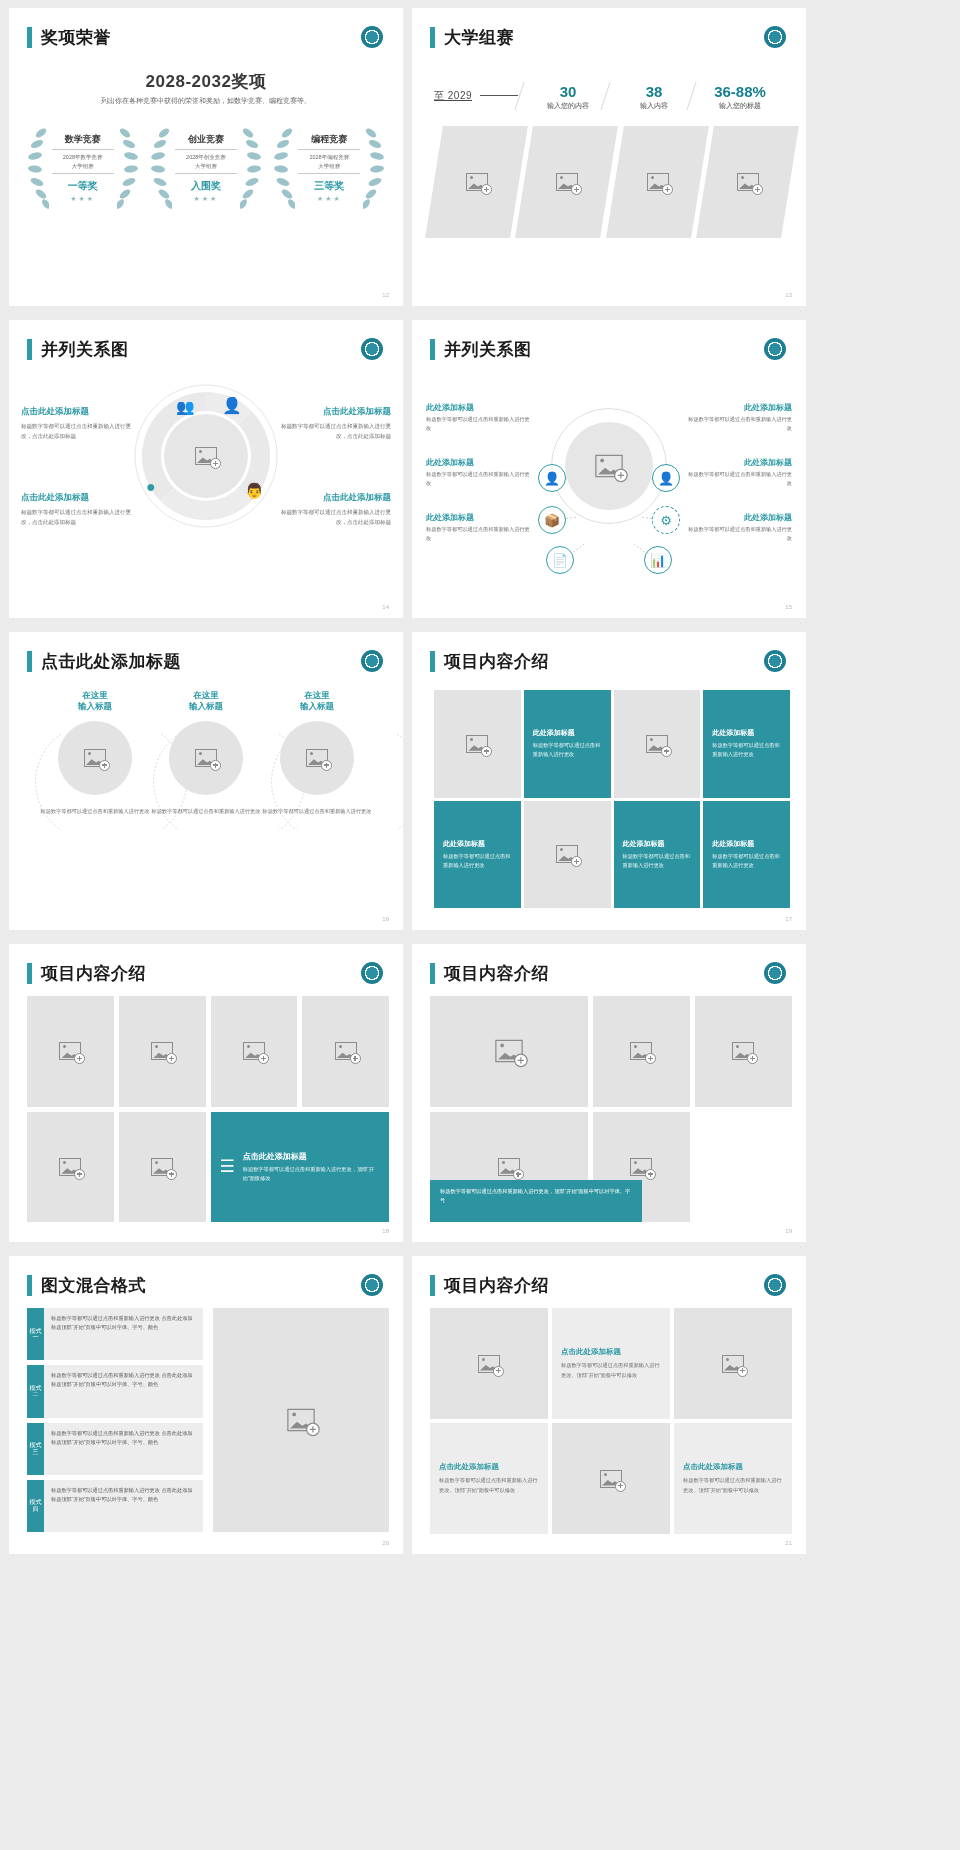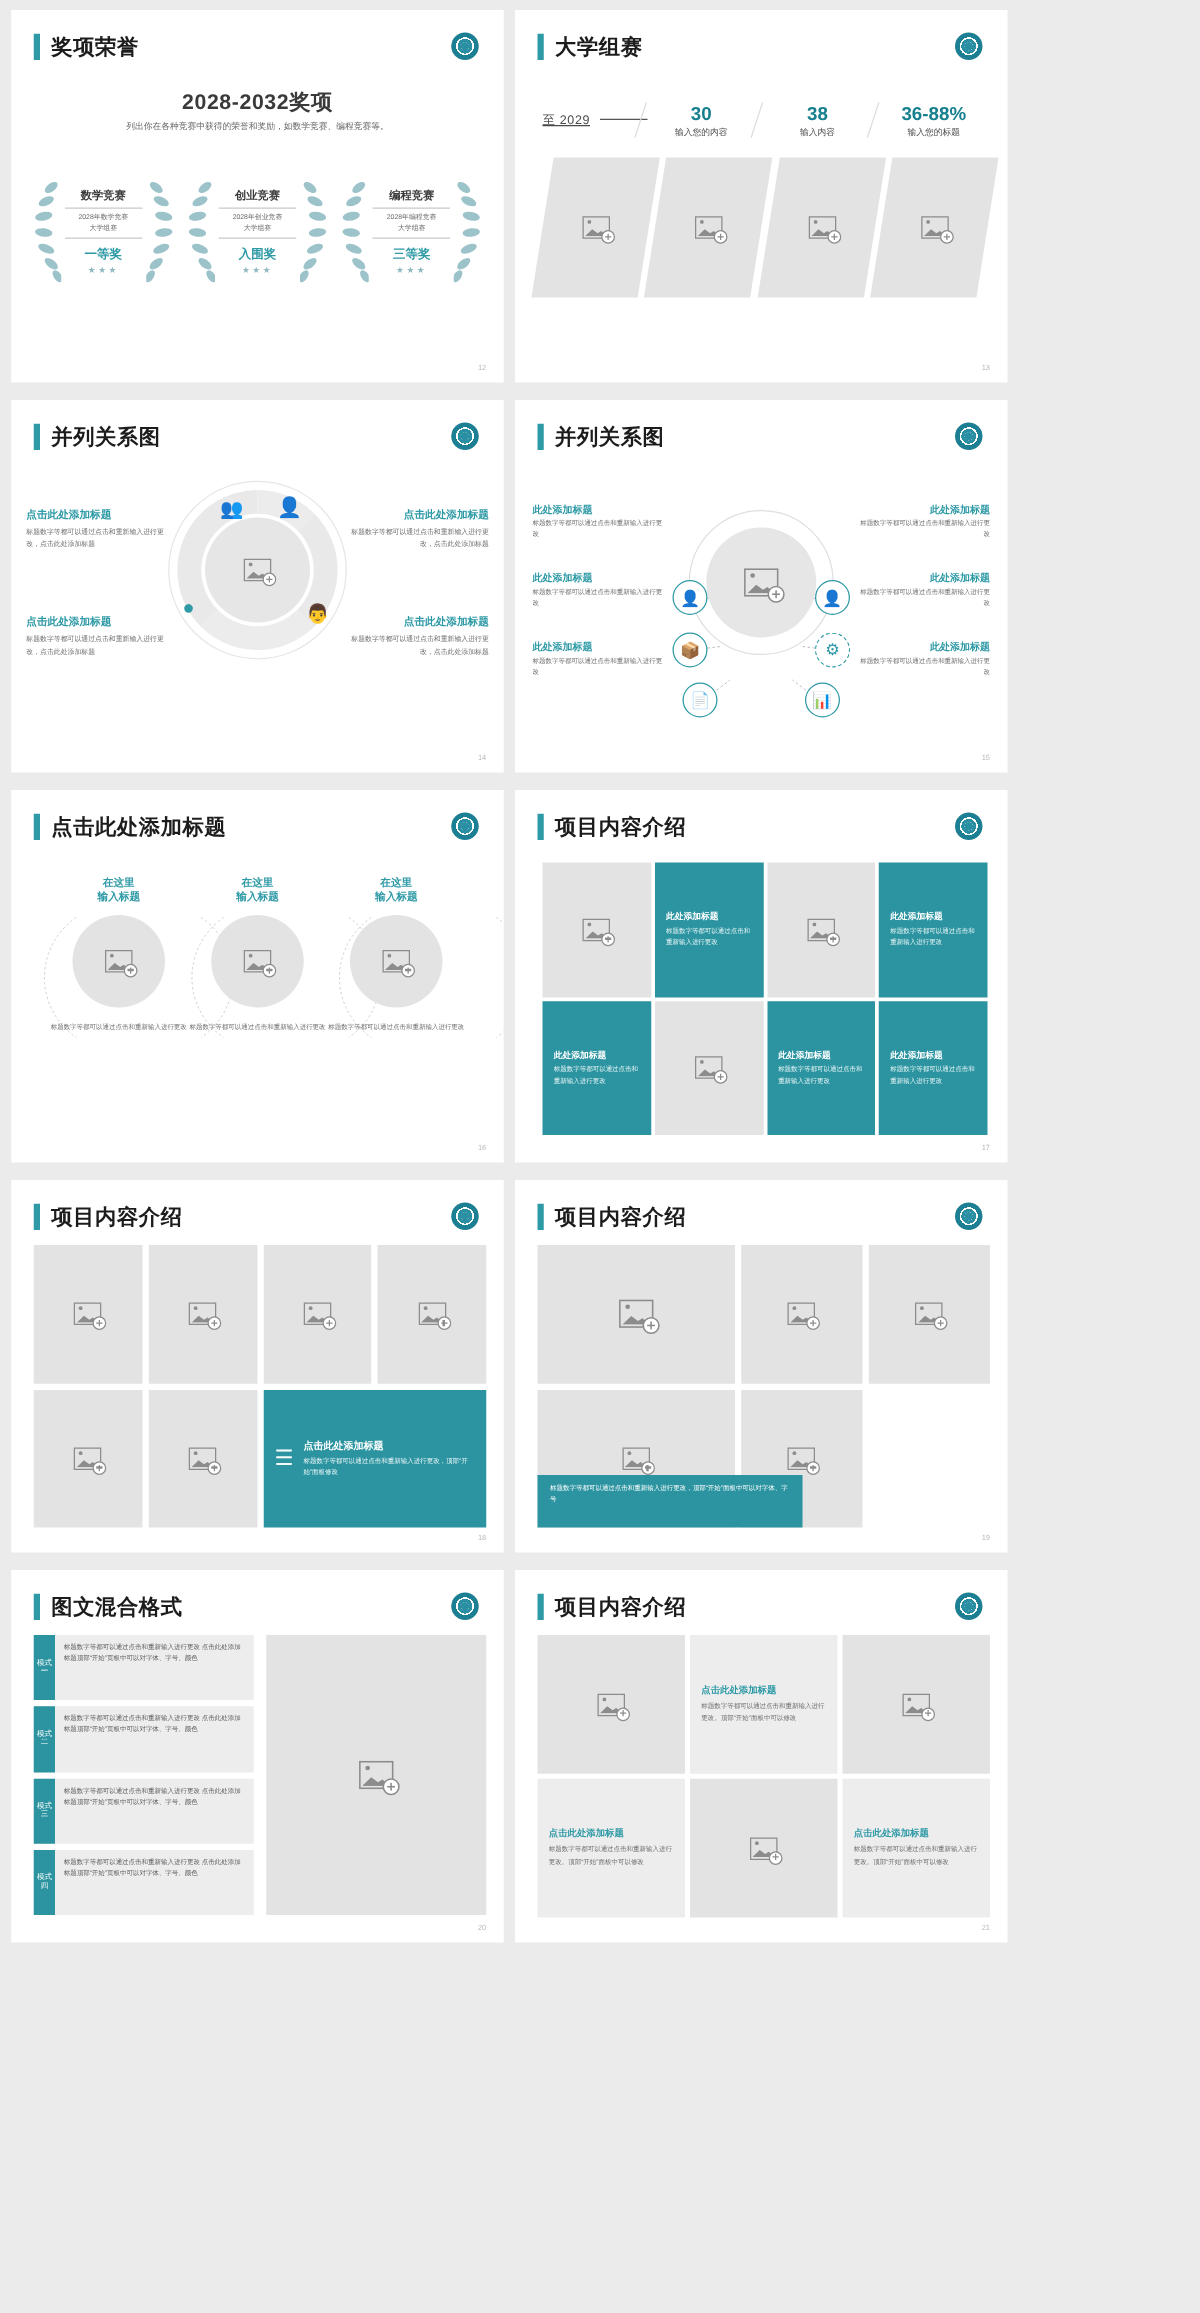--- a/index.html
+++ b/index.html
@@ -49,36 +49,36 @@
   .ph .pl::before, .ph .pl::after { content: ""; position: absolute; background: #8c8c8c; }
   .ph .pl::before { left: 2px; top: 3.5px; width: 5px; height: 1.4px; }
   .ph .pl::after { left: 3.7px; top: 1.8px; width: 1.4px; height: 5px; }
   .ph.lg { transform: scale(1.25); }
 
   
   .s12-title { position:absolute; top:62px; left:0; right:0; text-align:center;
                font-size:17px; font-weight:bold; color:#3a3a3a; letter-spacing:.5px;}
   .s12-sub { position:absolute; top:88px; left:0; right:0; text-align:center;
              font-size:7px; color:#666; }
-  .wreaths { position:absolute; top:130px; left:12px; right:12px; display:flex; justify-content:space-around;}
+  .wreaths { position:absolute; top:113px; left:12px; right:12px; display:flex; justify-content:space-around;}
   .wreath { position:relative; width:116px; height:96px; text-align:center;}
   .lf { position:absolute; top:4px; width:22px; height:86px; }
   .lf.l { left:2px; }
   .lf.r { right:2px; }
   .wname { margin-top:12px; font-size:9px; font-weight:bold; color:#3a3a3a;}
   .wline { width:62px; height:1px; background:#c9c9c9; margin:3px auto;}
   .wdesc { font-size:5.5px; color:#6b6b6b; line-height:1.55;}
   .wprize { margin-top:5px; font-size:10px; font-weight:bold; color:#2e9aa6;}
   .stars { margin-top:2px; font-size:7px; color:#8fb9bf; letter-spacing:2px;}
 
   
   .s13-top { position:absolute; top:75px; left:22px; right:16px; display:flex; align-items:flex-start;}
   .s13-year { font-size:10px; color:#4a4a4a; letter-spacing:.5px; padding-top:6px; white-space:nowrap;text-decoration:underline;}
   .s13-dash { width:38px; height:1.4px; background:#555; margin:12px 0 0 8px;}
-  .s13-kpis { flex:1; display:flex; justify-content:space-between; gap:0; }
+  .s13-kpis { flex:1; display:flex; justify-content:center; gap:0; }
   .kpi { width:86px; text-align:center; position:relative;}
   .kpi::before { content:""; position:absolute; left:-6px; top:-2px; width:1px; height:30px;
                  background:#dcdcdc; transform: rotate(18deg); }
   .kpi .num { font-size:15px; font-weight:bold; color:#17808e;}
   .kpi .lab { font-size:7px; color:#4a4a4a; margin-top:1px;}
   .s13-strip { position:absolute; top:118px; left:22px; right:16px; height:112px; display:flex; gap:5px;}
   .s13-strip .sk { flex:1; background:#e3e3e3; transform: skewX(-9deg);
                    display:flex; align-items:center; justify-content:center;}
   .s13-strip .sk > * { transform: skewX(9deg); }
 
@@ -102,21 +102,21 @@
               border:1.4px solid #2e9aa6; background:#fff;
               display:flex; align-items:center; justify-content:center; color:#2e9aa6; font-size:13px;}
   .nodeicon.dash { border-style:dashed; }
   .s15-txt { position:absolute; width:105px;}
   .s15-txt.l { left:14px; } .s15-txt.r { right:14px; text-align:right;}
   .s15-ttl { font-size:8px; font-weight:bold; color:#2e9aa6; margin-bottom:2px;}
   .s15-d { font-size:5.2px; color:#6f6f6f; line-height:1.8;}
 
   
   .s16-col { position:absolute; top:58px; width:118px; text-align:center;}
-  .s16-ttl { font-size:8.5px; font-weight:bold; color:#2e9aa6; line-height:1.35;margin-top:11px;}
+  .s16-ttl { font-size:8.5px; font-weight:bold; color:#2e9aa6; line-height:1.35;}
   .s16-circle { width:74px; height:74px; border-radius:50%; background:#e3e3e3;
                 margin:8px auto 0; display:flex; align-items:center; justify-content:center;}
   .s16-cap { font-size:5.2px; color:#6f6f6f; line-height:1.8; margin-top:12px;}
 
   
   .g17 { position:absolute; top:58px; left:22px; right:16px; bottom:22px;
          display:grid; grid-template-columns:repeat(4,1fr); grid-template-rows:1fr 1fr; gap:3px;}
   .cell { display:flex; align-items:center; justify-content:center; background:#e3e3e3;}
   .cell.teal { background:#2b94a0; flex-direction:column; align-items:flex-start;
                justify-content:center; padding:8px 9px; }

